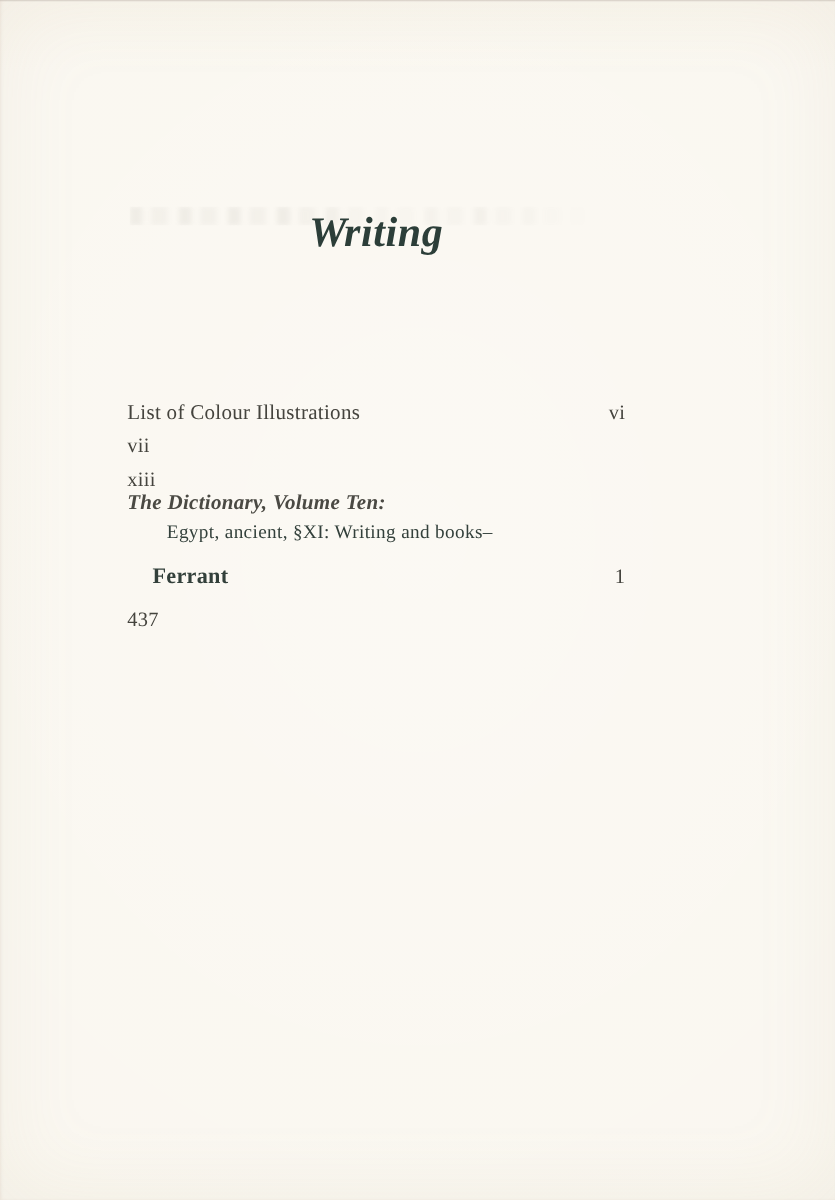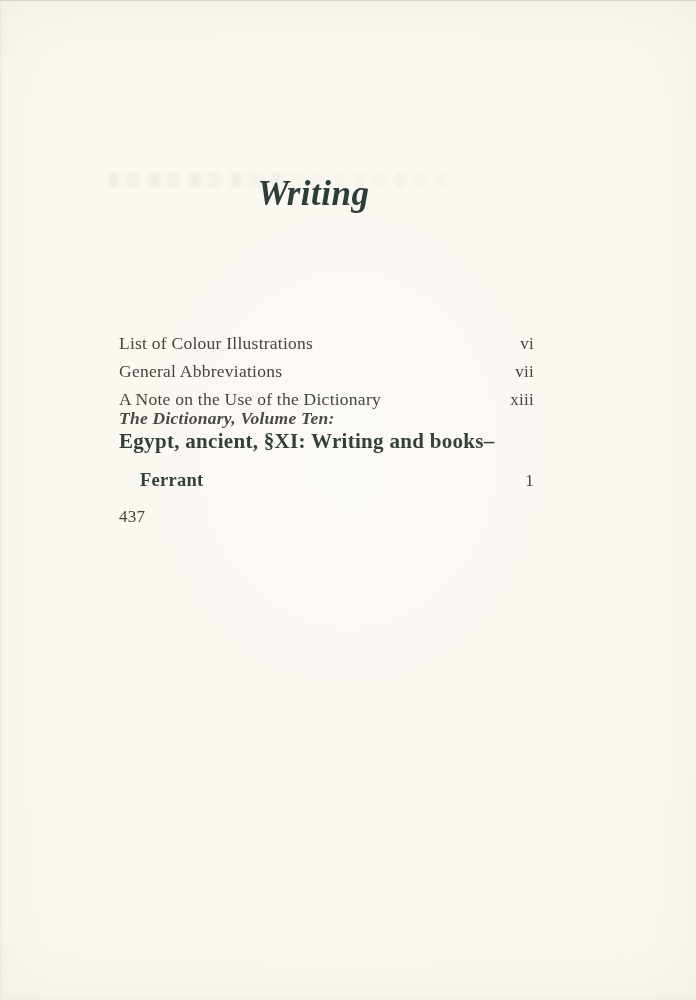--- a/index.html
+++ b/index.html
@@ -57,41 +57,41 @@
     text-align: center;
     font-size: 35px;
     font-weight: bold;
     font-style: italic;
     color: #2c3e39;
     letter-spacing: 0.5px;
     line-height: 1;
   }
   .toc-row {
     position: absolute;
-    left: 13px;
+    left: 0;
     width: 100%;
     display: flex;
     justify-content: space-between;
     align-items: baseline;
     font-size: 17.5px;
     line-height: 1.1;
     color: #45443e;
     letter-spacing: 0.25px;
   }
   .toc-row .pagenum {
     font-size: 17px;
     color: #45443e;
     white-space: nowrap;
     margin-top: 47px;
   }
   .row-0 { top: 288px; }
   .row-1 { top: 316px; }
   .row-2 { top: 344px; }
   .row-3 { top: 377px; font-style: italic; color: #4a4943; font-weight: bold; }
-  .row-4 { top: 401px; font-weight: bold; color: #33403b; font-size: 21px; letter-spacing: 0.3px; }
+  .row-4 { top: 401px; font-weight: normal; color: #33403b; font-size: 16px; letter-spacing: 0.3px; margin-left: 33px; }
   .row-5 { top: 425px; font-weight: bold; color: #33403b; font-size: 18.5px; }
   .row-5 .label { padding-left: 21px; }
   .row-5 .pagenum { font-weight: normal; }
   .row-6 { top: 461px; }
 </style>
 </head>
 <body>
 
 <div class="page">
 
@@ -100,26 +100,24 @@
   <div class="content">
 
     <div class="title">Writing</div>
 
     <div class="toc-row row-0">
       <span class="label">List of Colour Illustrations</span>
       <span class="pagenum">vi</span>
     </div>
 
     <div class="toc-row row-1">
-      <span class="label">General Abbreviations</span>
       <span class="pagenum">vii</span>
     </div>
 
     <div class="toc-row row-2">
-      <span class="label">A Note on the Use of the Dictionary</span>
       <span class="pagenum">xiii</span>
     </div>
 
     <div class="toc-row row-3">
       <span class="label">The Dictionary, Volume Ten:</span>
       <span class="pagenum"></span>
     </div>
 
     <div class="toc-row row-4">
       <span class="label">Egypt, ancient, §XI: Writing and books–</span>

